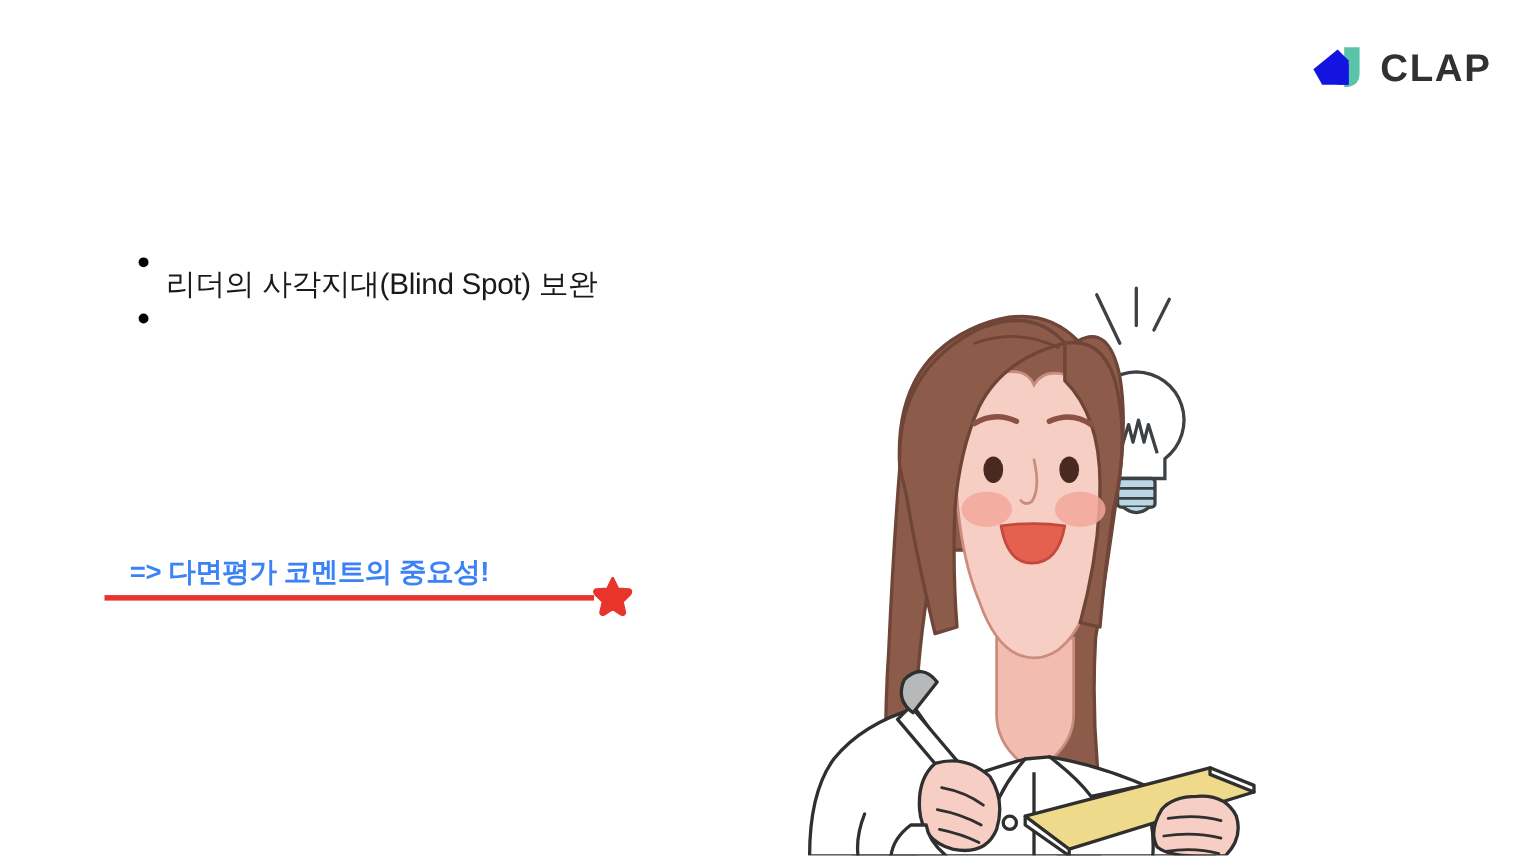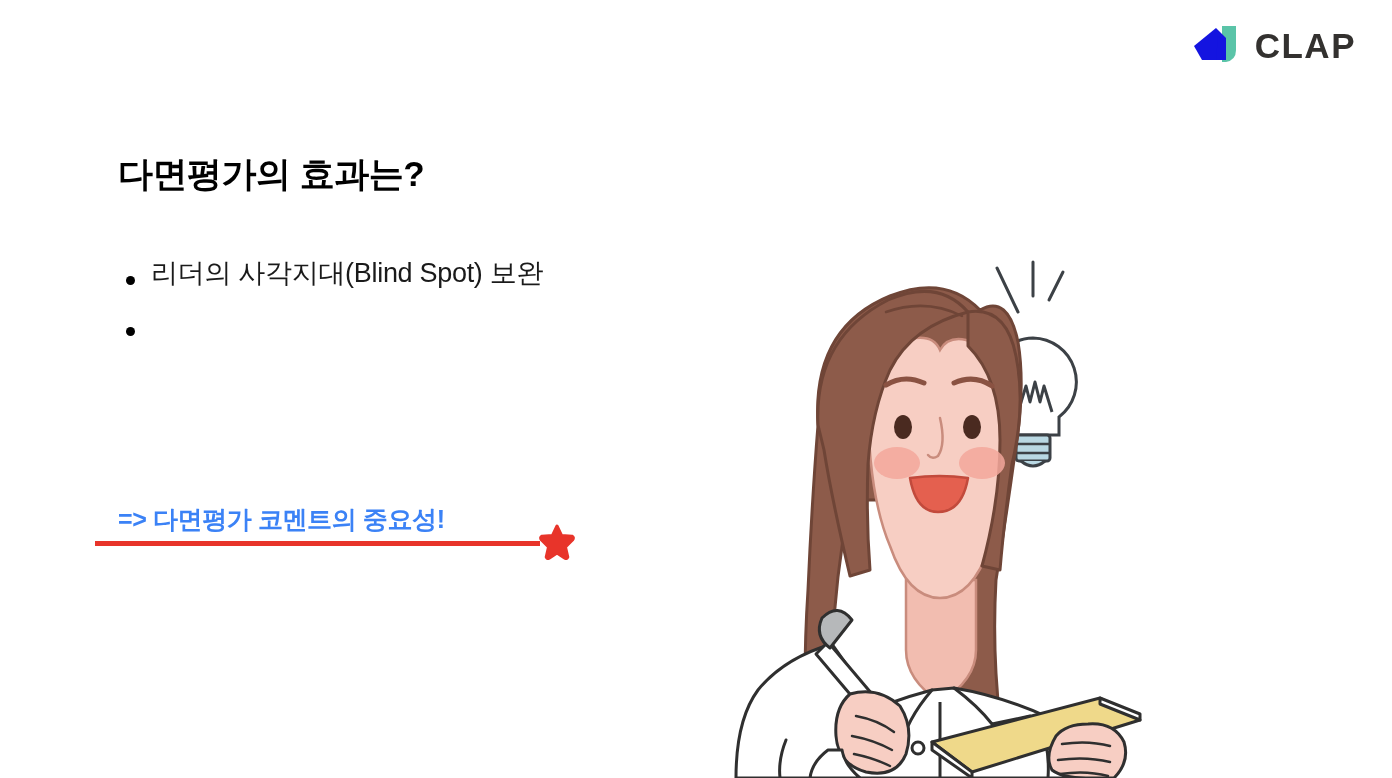--- a/index.html
+++ b/index.html
@@ -15,21 +15,21 @@
     position: relative;
     width: 1392px;
     height: 778px;
     background: #ffffff;
     overflow: hidden;
   }
 
   
   .brand {
     position: absolute;
-    top: 24px;
+    top: 41px;
     right: 36px;
     display: flex;
     align-items: center;
     gap: 11px;
   }
   .brand-mark {
     width: 52px;
     height: 42px;
     display: block;
   }
@@ -57,21 +57,21 @@
   .bullets {
     position: absolute;
     left: 126px;
     top: 240px;
     margin: 0;
     padding: 0;
     list-style: none;
   }
   .bullet-row {
     display: flex;
-    align-items: flex-end;
+    align-items: flex-start;
     height: 51px;
   }
   .bullet-dot {
     width: 9px;
     height: 9px;
     border-radius: 50%;
     background: #000000;
     flex: 0 0 auto;
     position: relative;
     top: -6px;
@@ -128,21 +128,20 @@
 
   <div class="brand">
     <svg class="brand-mark" viewBox="0 0 52 42">
       <path d="M30 2 L44 2 L44 26 Q44 36 34 38 L30 38 Z" fill="#5ac4a8"></path>
       <path d="M24 4 L34 14 L34 36 L10 36 L2 22 Z" fill="#1414e0"></path>
       <path d="M26 12 L34 18 L34 36 L24 36 Z" fill="#1414e0"></path>
     </svg>
     <div class="brand-name">CLAP</div>
   </div>
 
-  <div class="title">다면평가의 효과는?</div>
 
   <ul class="bullets">
     <li class="bullet-row">
       <span class="bullet-dot"></span>
       <span class="bullet-text">리더의 사각지대(Blind Spot) 보완</span>
     </li>
     <li class="bullet-row">
       <span class="bullet-dot"></span>
     </li>
   </ul>

